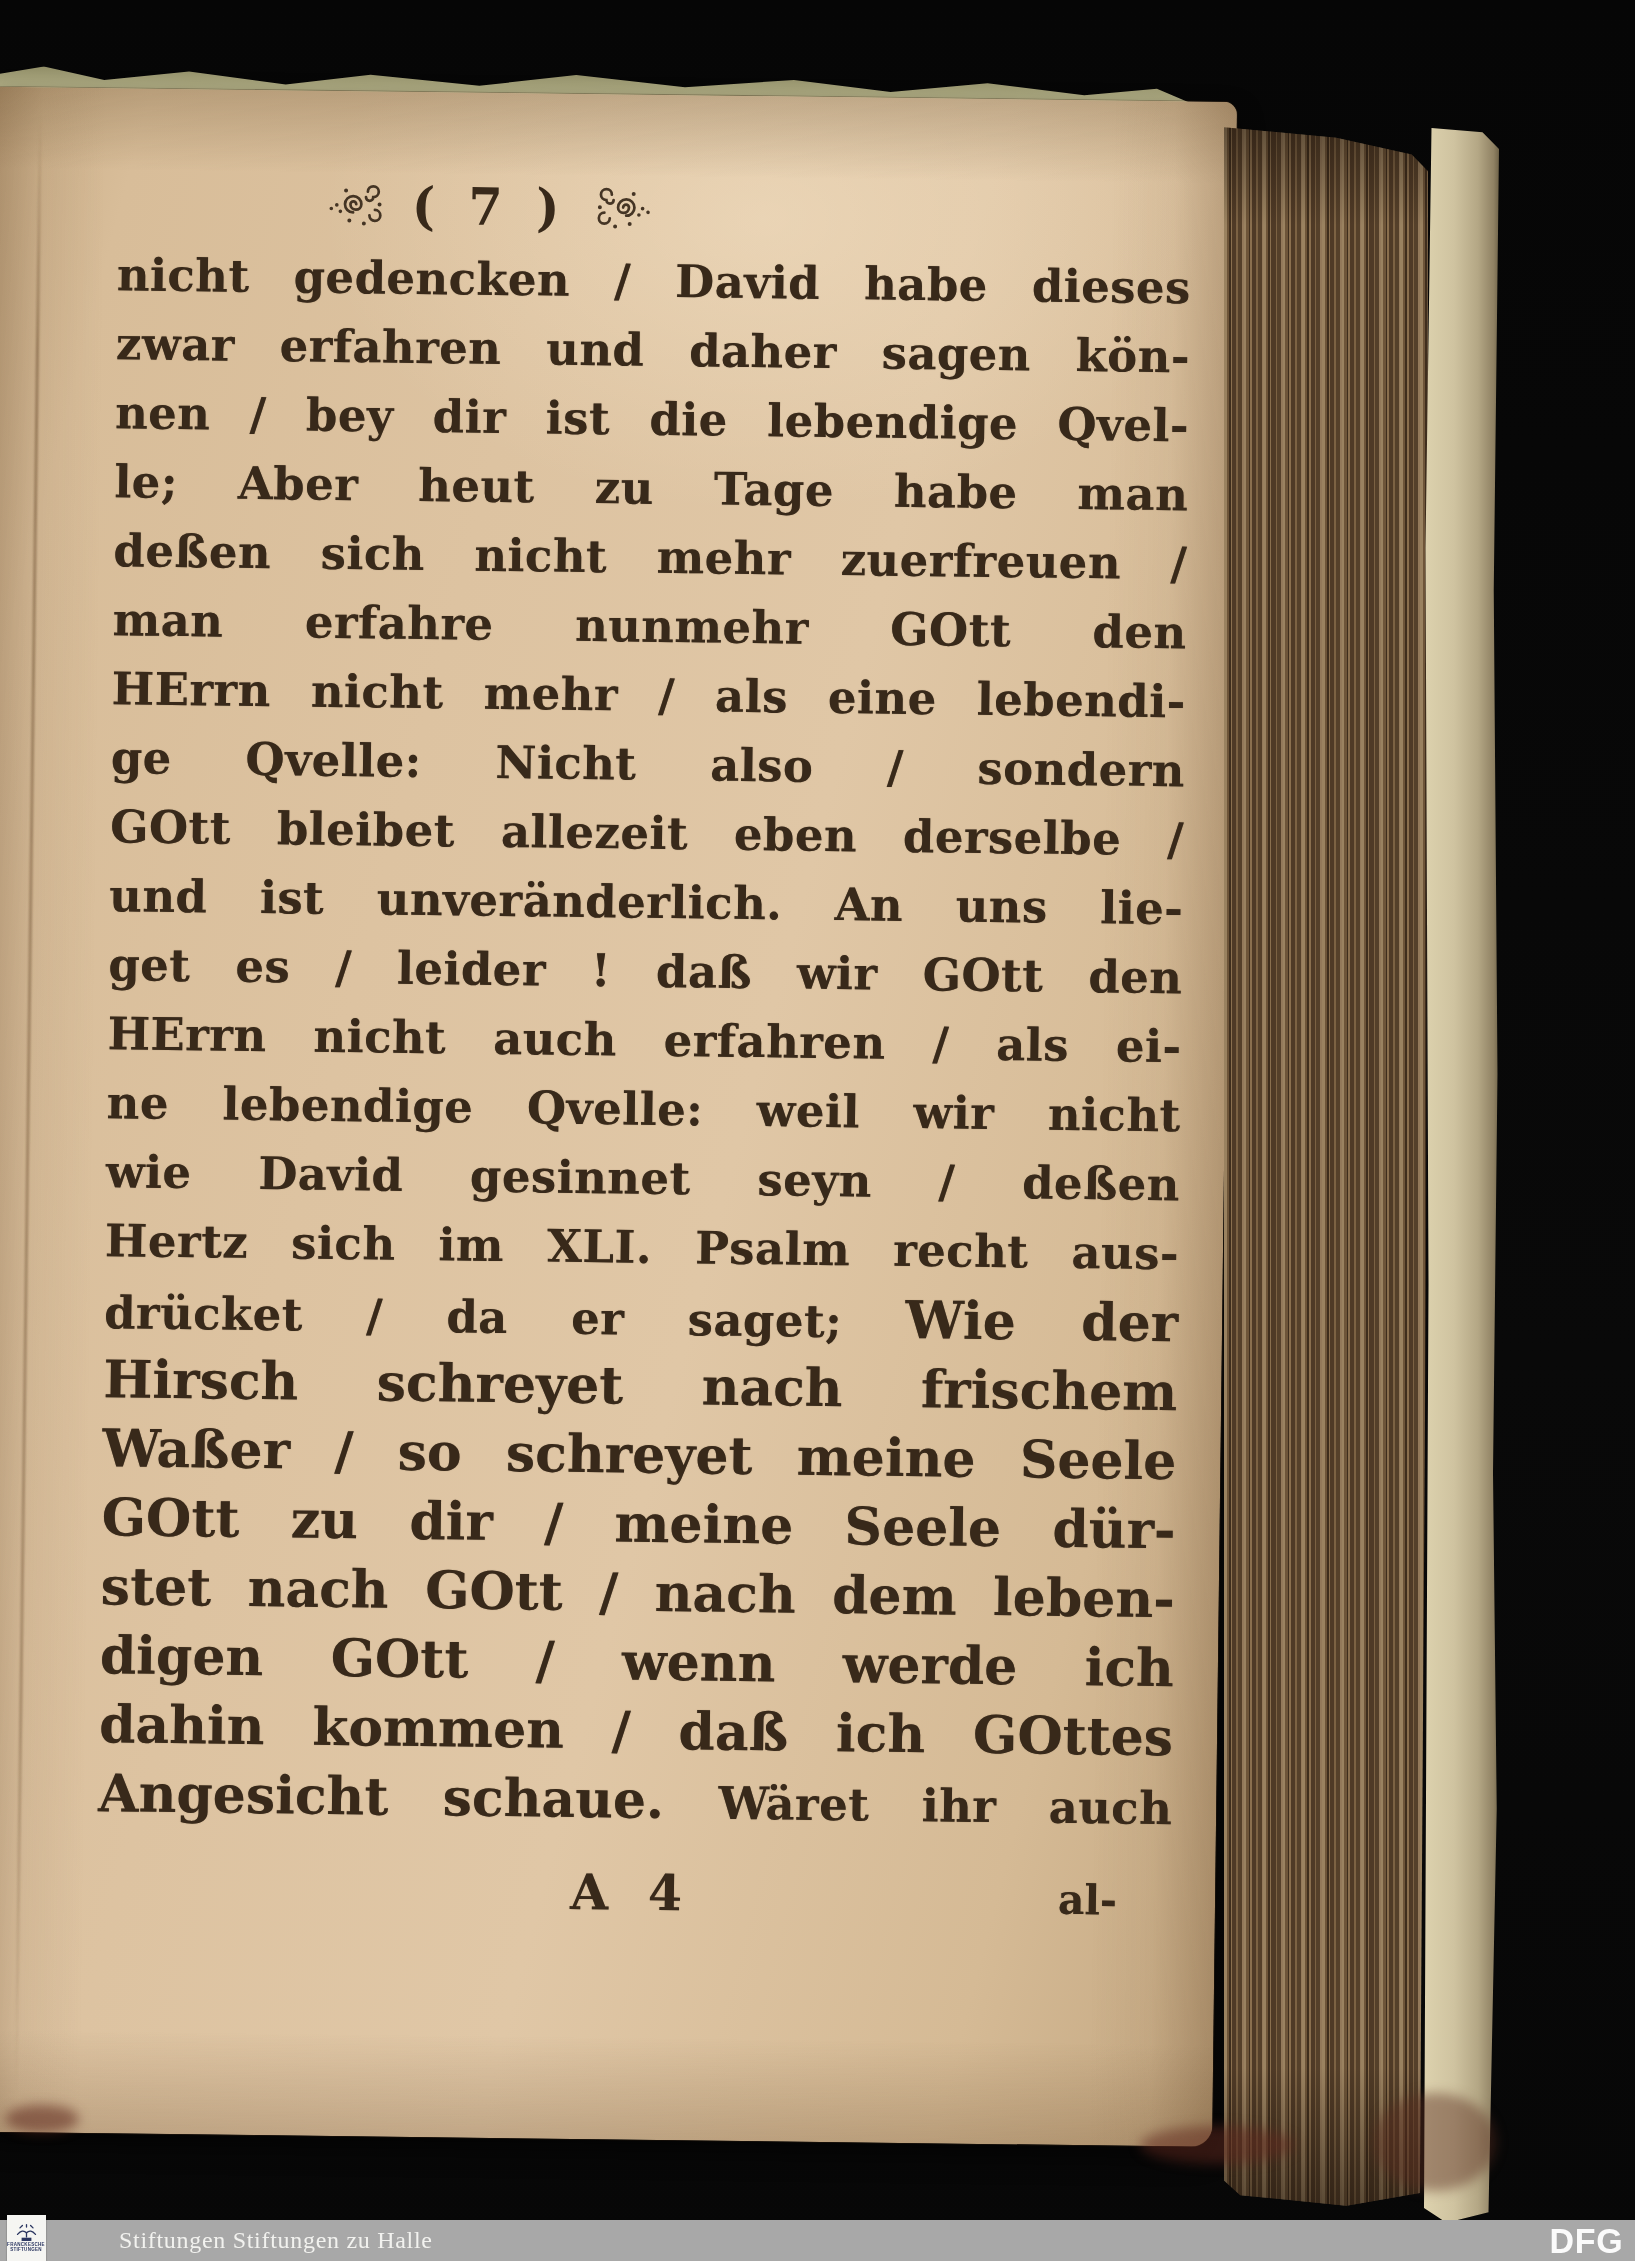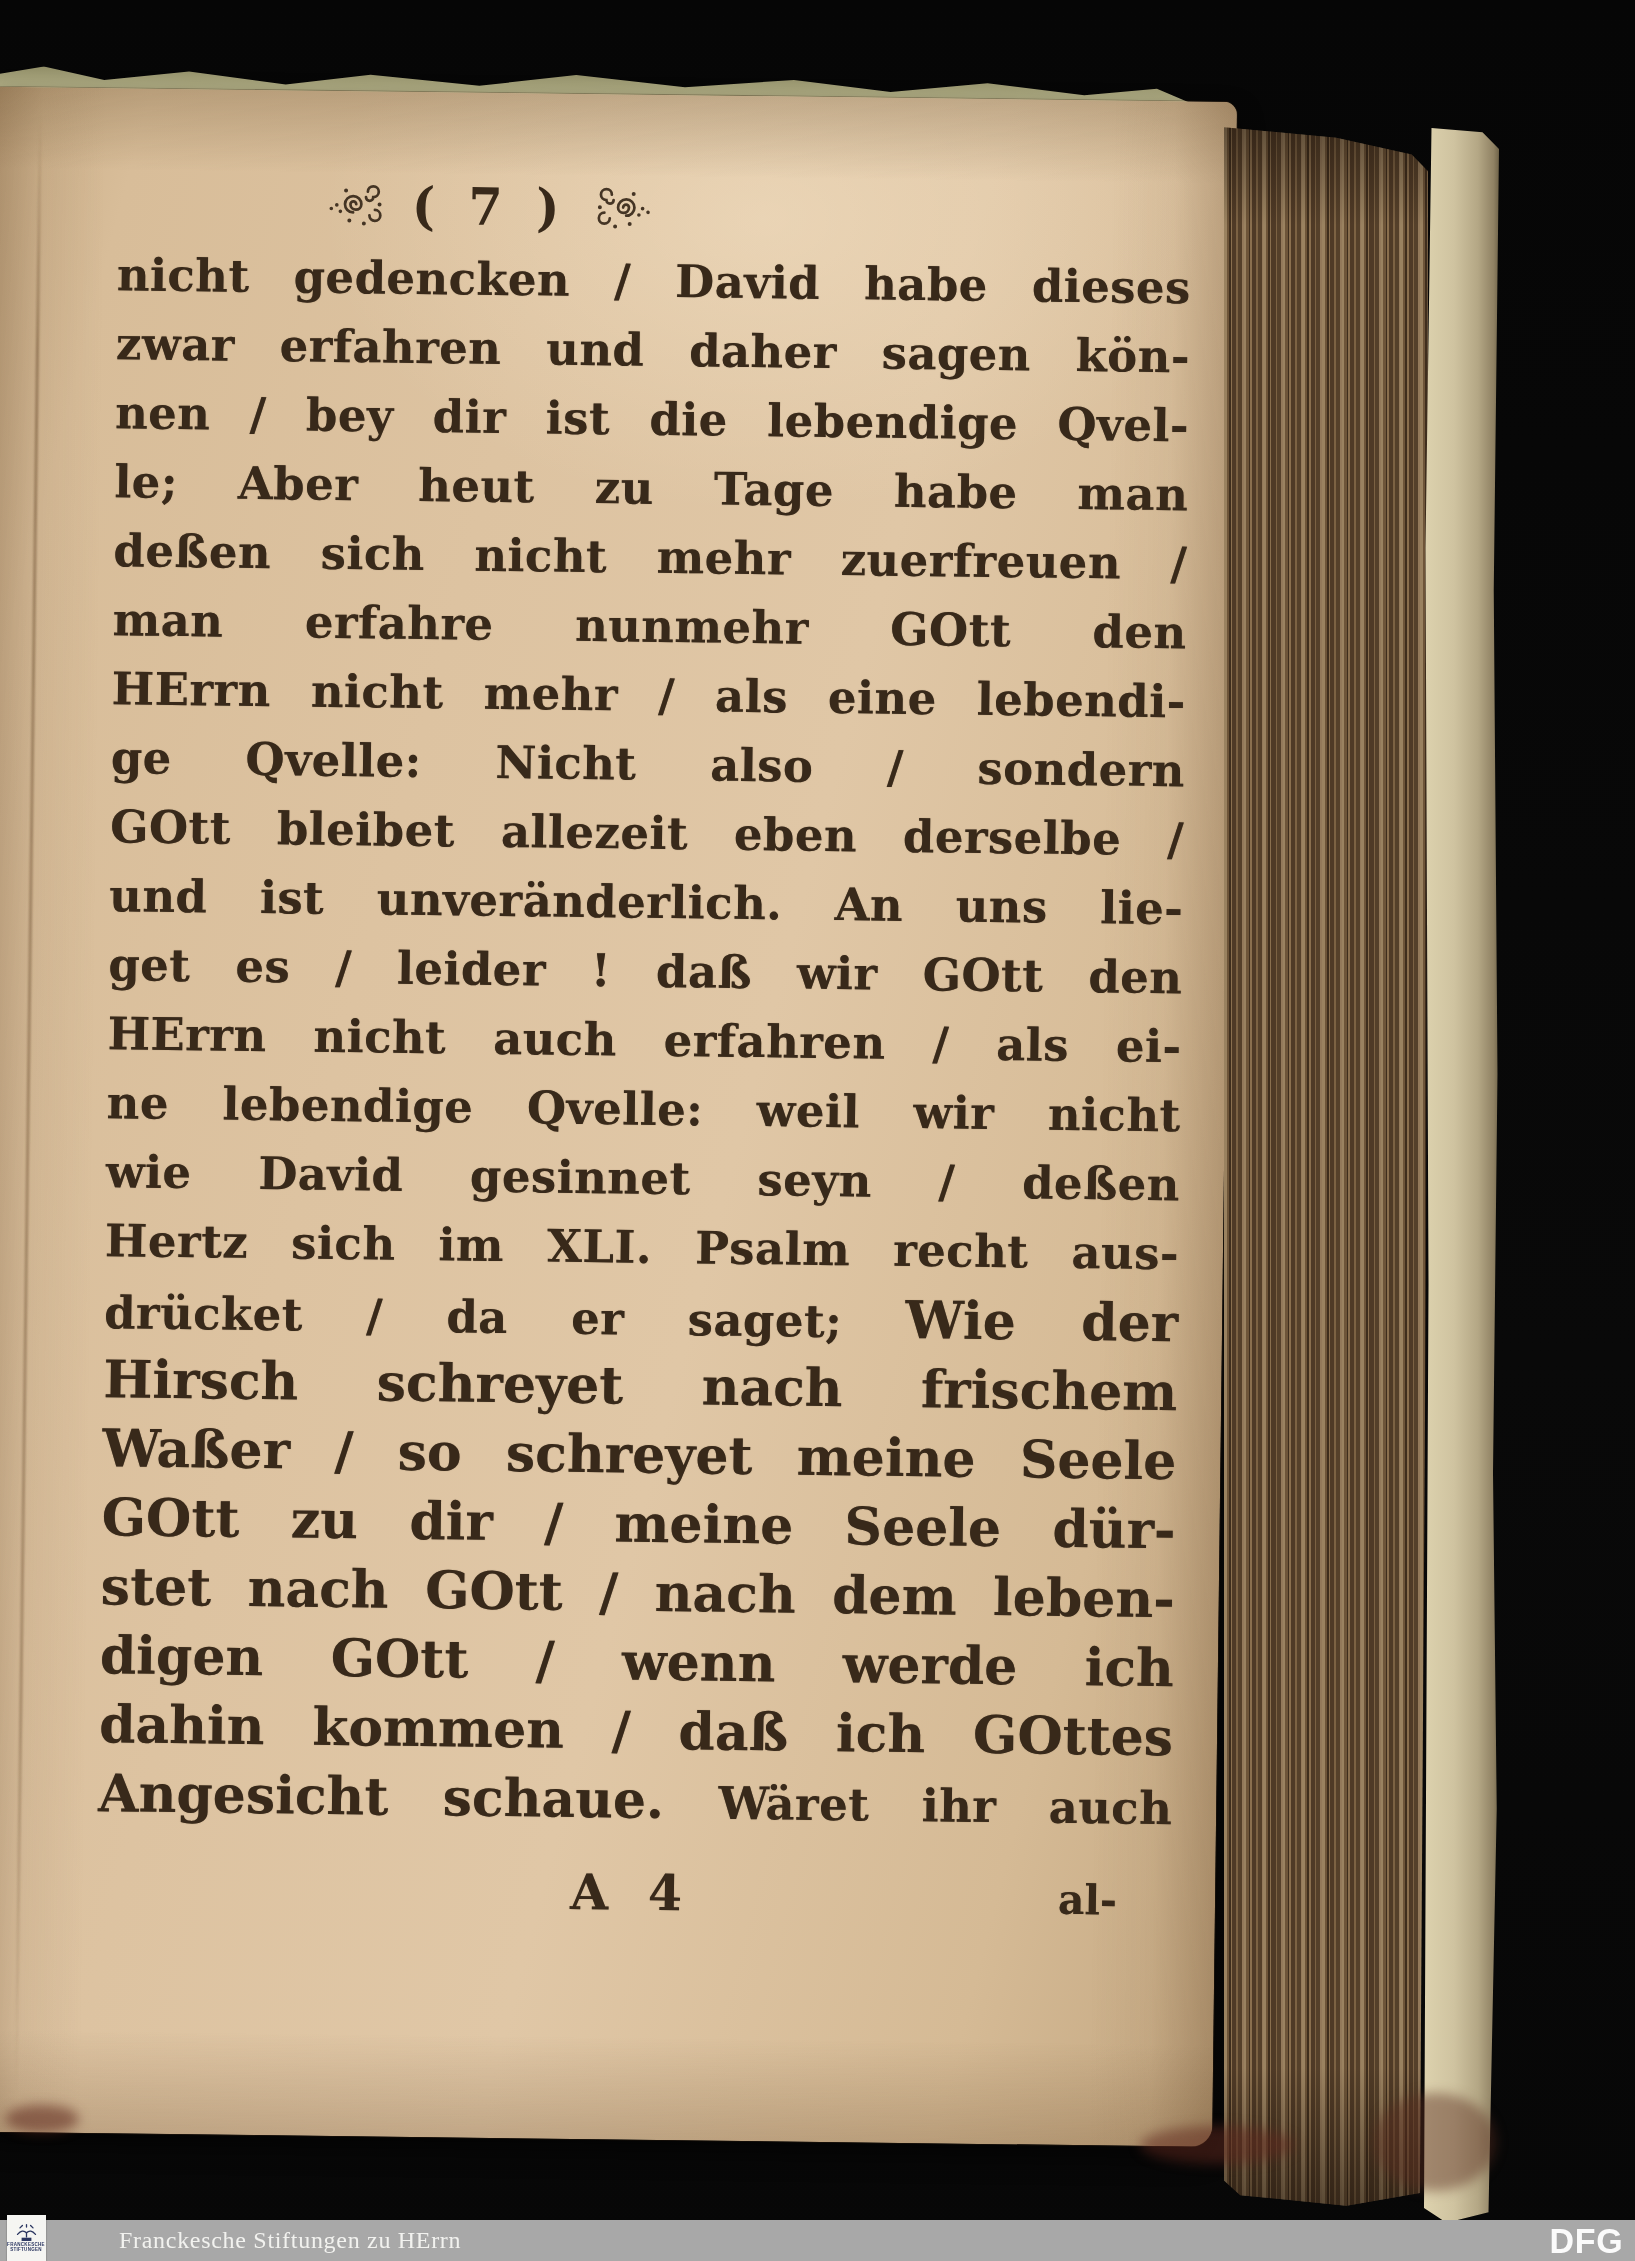--- a/index.html
+++ b/index.html
@@ -209,17 +209,17 @@
         <path d="M3 14 Q9 7 14 12 Q19 7 25 14"></path>
         <path d="M14 12 L14 17"></path>
       </g>
       <rect x="8" y="18" width="12" height="4" fill="currentColor"></rect>
     </svg>
     <div class="logo-caption">
       <div>FRANCKESCHE</div>
       <div>STIFTUNGEN</div>
     </div>
   </div>
-  <div class="footer-title">Franckesche Stiftungen zu HErrn</div>
+  <div class="footer-title">Stiftungen Stiftungen zu Halle</div>
   <div class="dfg">DFG</div>
 
 </div>
 
 
 </body></html>

